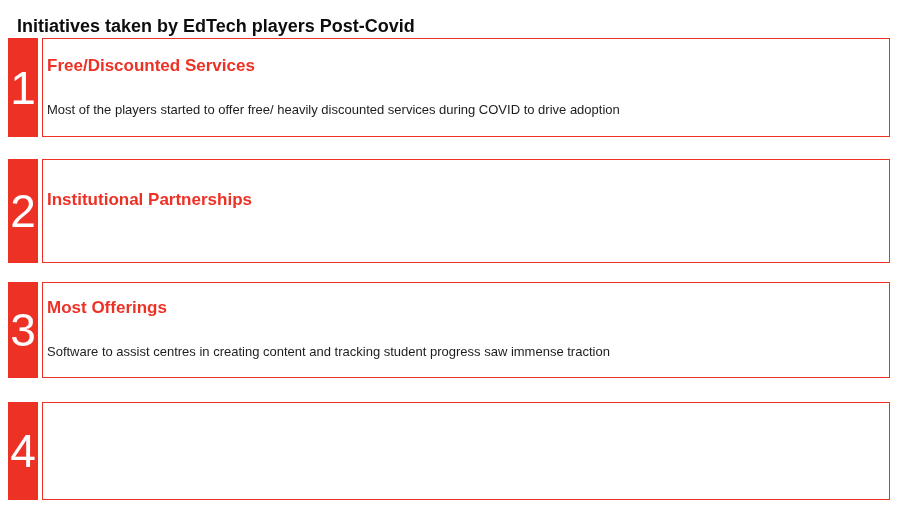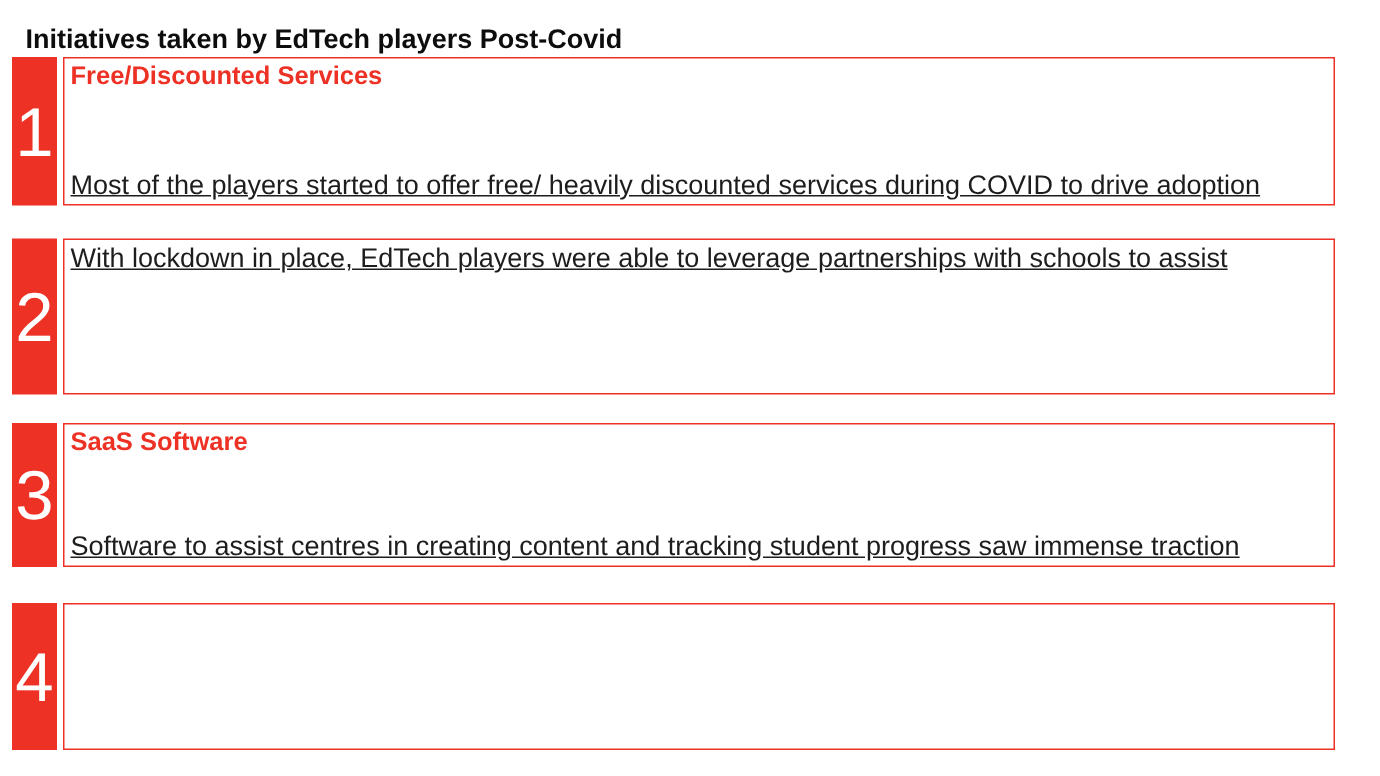--- a/index.html
+++ b/index.html
@@ -27,28 +27,28 @@
   .item-4{top:402px;height:98px;}
   .num-box{
     width:30px;flex:0 0 30px;background:var(--red);
     display:flex;align-items:center;justify-content:center;
     color:#FFFFFF;font-size:46px;font-weight:300;line-height:1;
     font-family:"Liberation Sans","DejaVu Sans",sans-serif;
   }
   .content-box{
     flex:1;margin-left:4px;background:#FFFFFF;
     border:1px solid var(--red);
-    display:flex;flex-direction:column;justify-content:space-between;
+    display:flex;flex-direction:column;justify-content:center;
     padding:2px 10px 2px 4px;
   }
   .item-title{
     color:var(--red);font-size:17px;font-weight:700;line-height:20px;
     margin-bottom:23px;
   }
-  .item-desc{color:var(--text);font-size:18px;line-height:21px;text-decoration:underline;}
+  .item-desc{color:var(--text);font-size:13px;line-height:21px;}
 </style>
 </head>
 <body>
 
 <div class="page-title">Initiatives taken by EdTech players Post-Covid</div>
 
 <section class="item item-1">
   <div class="num-box">
     <span>1</span>
   </div>
@@ -56,32 +56,32 @@
     <div class="item-title">Free/Discounted Services</div>
     <div class="item-desc">Most of the players started to offer free/ heavily discounted services during COVID to drive adoption</div>
   </div>
 </section>
 
 <section class="item item-2">
   <div class="num-box">
     <span>2</span>
   </div>
   <div class="content-box">
+    <div class="item-title">Institutional Partnerships</div>
     <div>
-      <div class="item-desc">With lockdown in place, EdTech players were able to leverage partnerships with schools to assist</div>
     </div>
   </div>
 </section>
 
 <section class="item item-3">
   <div class="num-box">
     <span>3</span>
   </div>
   <div class="content-box">
-    <div class="item-title">SaaS Software</div>
+    <div class="item-title">Most Offerings</div>
     <div class="item-desc">Software to assist centres in creating content and tracking student progress saw immense traction</div>
   </div>
 </section>
 
 <section class="item item-4">
   <div class="num-box">
     <span>4</span>
   </div>
   <div class="content-box">
   </div>

